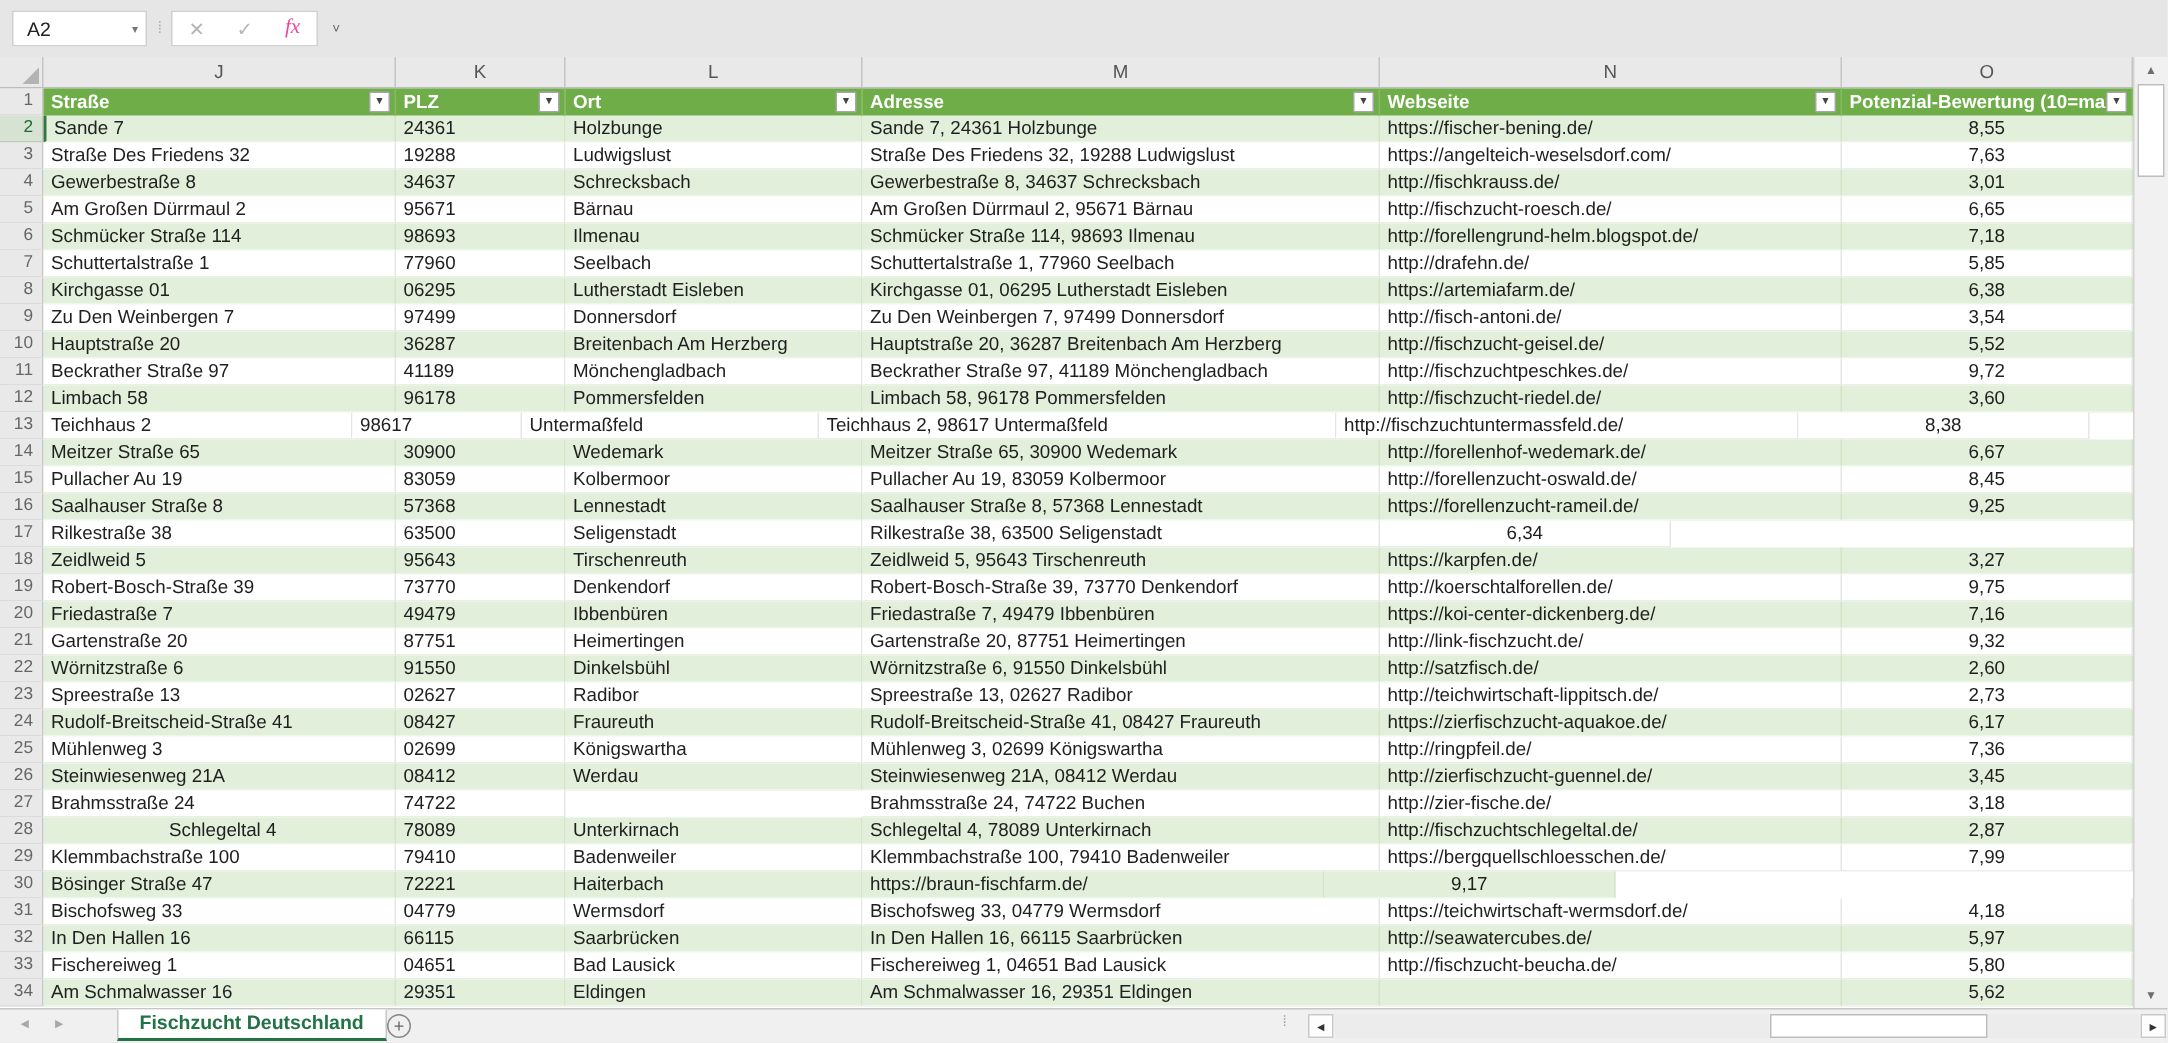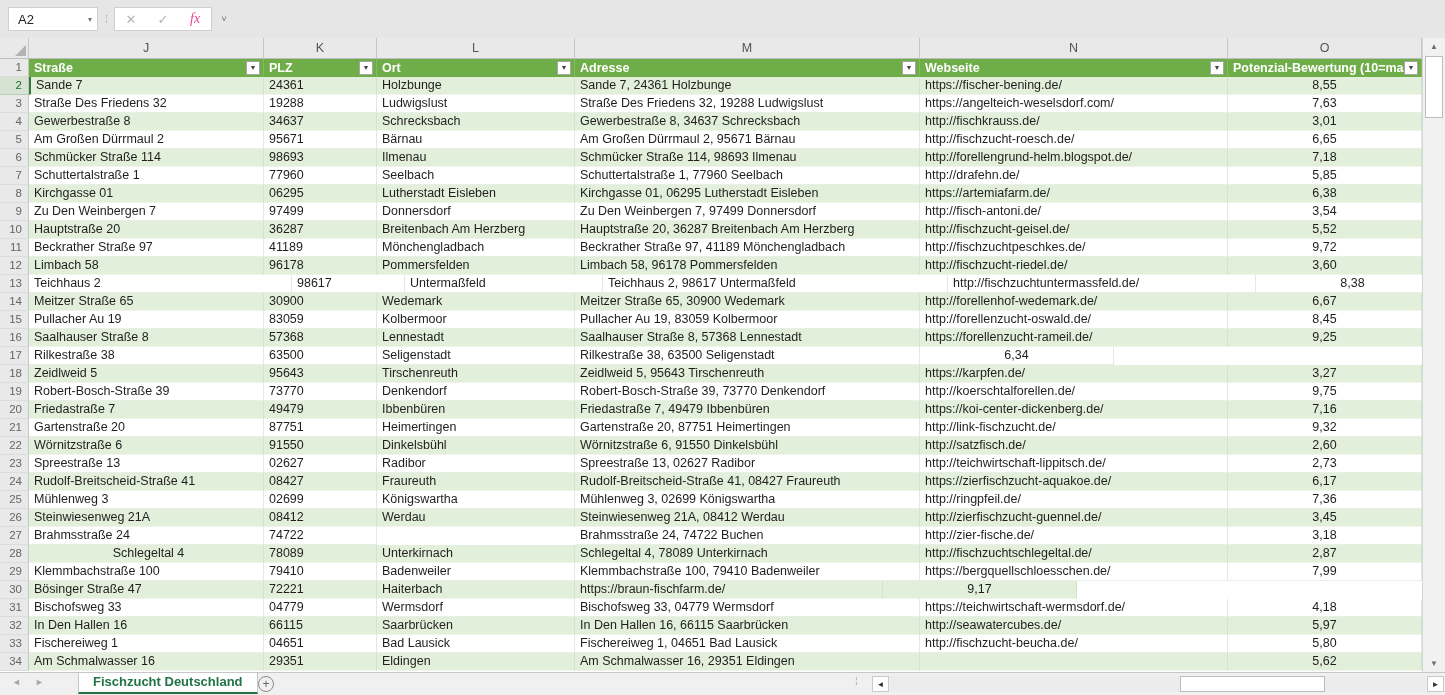--- a/index.html
+++ b/index.html
@@ -207,21 +207,21 @@
         <div class="rownum">12</div>
         <div class="cell" style="width: 235px;">Limbach 58</div>
         <div class="cell" style="width: 113px;">96178</div>
         <div class="cell" style="width: 198px;">Pommersfelden</div>
         <div class="cell" style="width: 345px;">Limbach 58, 96178 Pommersfelden</div>
         <div class="cell" style="width: 308px;">http://fischzucht-riedel.de/</div>
         <div class="cell rating" style="width: 194px;">3,60</div>
       </div>
       <div class="row">
         <div class="rownum">13</div>
-        <div class="cell" style="width: 263px;">Teichhaus 2</div>
+        <div class="cell" style="width: 206px;">Teichhaus 2</div>
         <div class="cell" style="width: 113px;">98617</div>
         <div class="cell" style="width: 198px;">Untermaßfeld</div>
         <div class="cell" style="width: 345px;">Teichhaus 2, 98617 Untermaßfeld</div>
         <div class="cell" style="width: 308px;">http://fischzuchtuntermassfeld.de/</div>
         <div class="cell rating" style="width: 194px;">8,38</div>
       </div>
       <div class="row banded">
         <div class="rownum">14</div>
         <div class="cell" style="width: 235px;">Meitzer Straße 65</div>
         <div class="cell" style="width: 113px;">30900</div>

